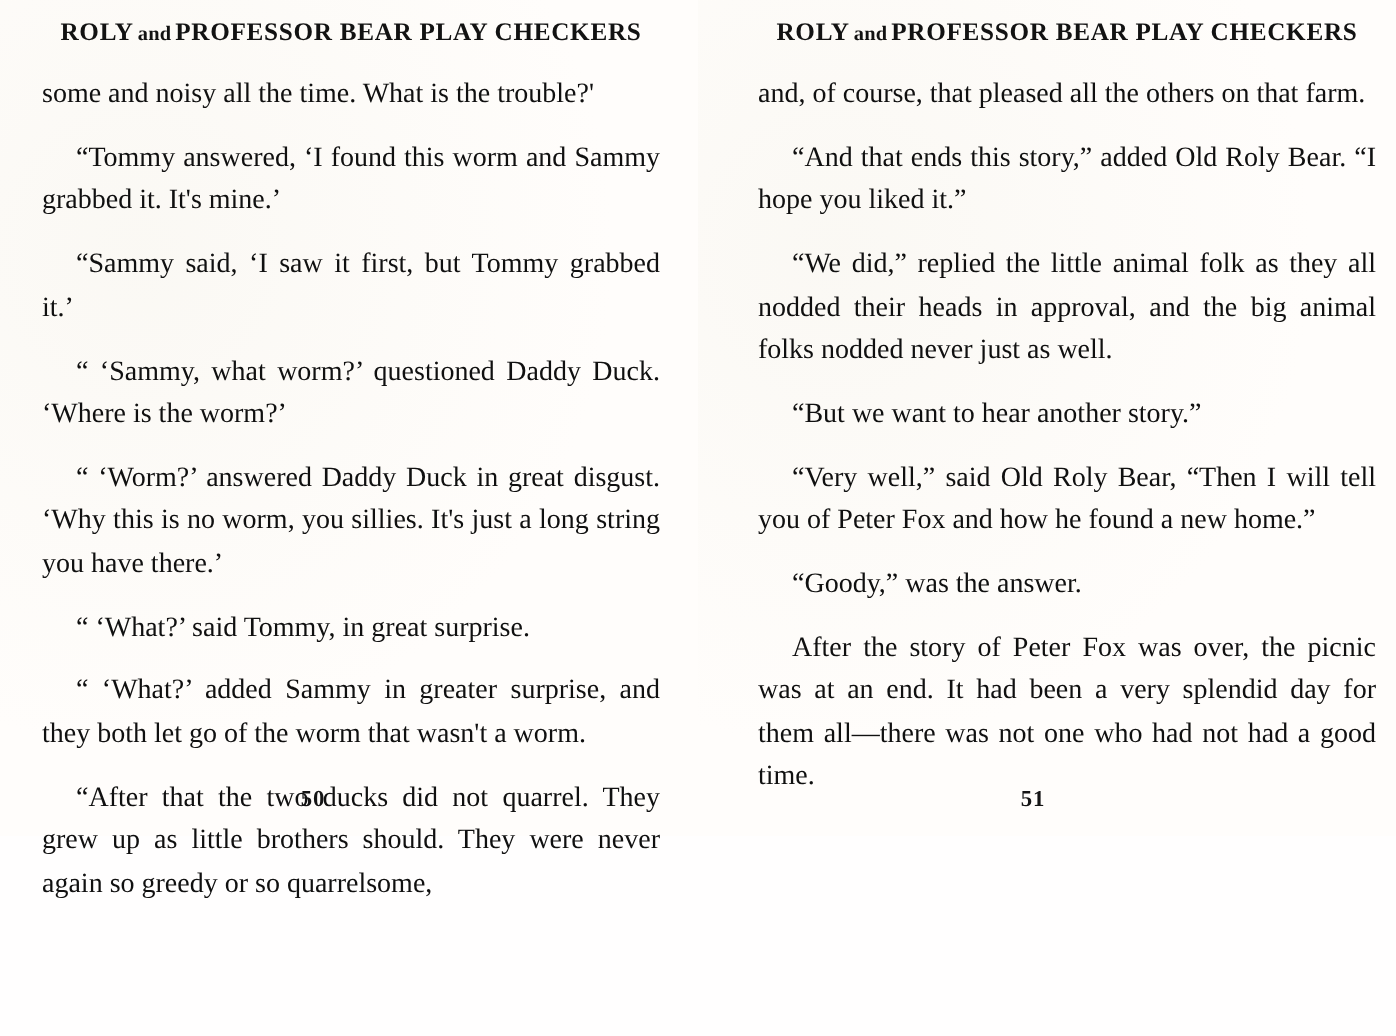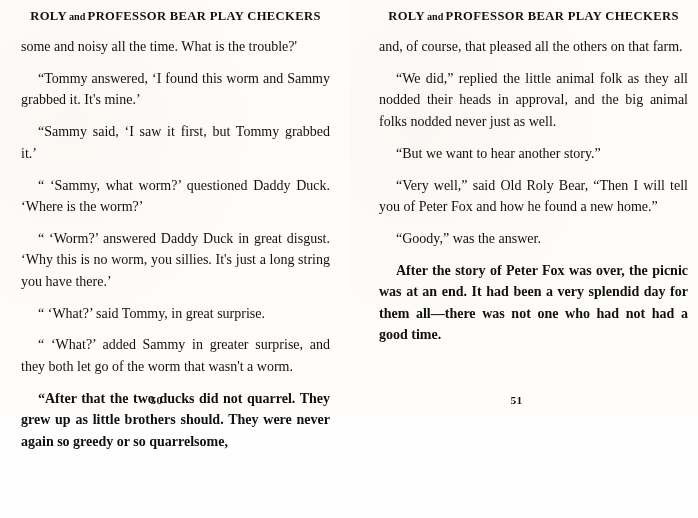--- a/index.html
+++ b/index.html
@@ -77,21 +77,20 @@
     text-align: justify;
   }
   .body-col p.cont {
     text-indent: 0;
   }
   .body-col p.gap {
     margin-top: 10.5px;
   }
   .body-col p:last-of-type {
     text-align: justify;
-    font-weight: bold;
   }
 
   
   .body-col p.ragged-end {
     text-align-last: left;
   }
 
   .folio {
     position: absolute;
     bottom: 12px;
@@ -127,20 +126,21 @@
       </div>
     <div class="folio">50</div>
   </div>
 
   <div class="page page-right">
     <div class="running-head">
       <span>ROLY</span><span class="rh-gap"></span><span class="rh-lc">and</span><span class="rh-gap"></span><span>PROFESSOR BEAR PLAY CHECKERS</span>
     </div>
     <div class="body-col" id="right-body">
         <p class="cont">and, of course, that pleased all the others on that farm.</p>
+        <p class="gap">“And that ends this story,” added Old Roly Bear.  “I hope you liked it.”</p>
         <p class="gap">“We did,” replied the little animal folk as they all nodded their heads in approval, and the big animal folks nodded never just as well.</p>
         <p class="gap">“But we want to hear another story.”</p>
         <p class="gap">“Very well,” said Old Roly Bear, “Then I will tell you of Peter Fox and how he found a new home.”</p>
         <p class="gap">“Goody,” was the answer.</p>
         <p class="gap ragged-end">After the story of Peter Fox was over, the picnic was at an end.  It had been a very splendid day for them all—there was not one who had not had a good time.</p>
       </div>
     <div class="folio">51</div>
   </div>
 
 </div>

